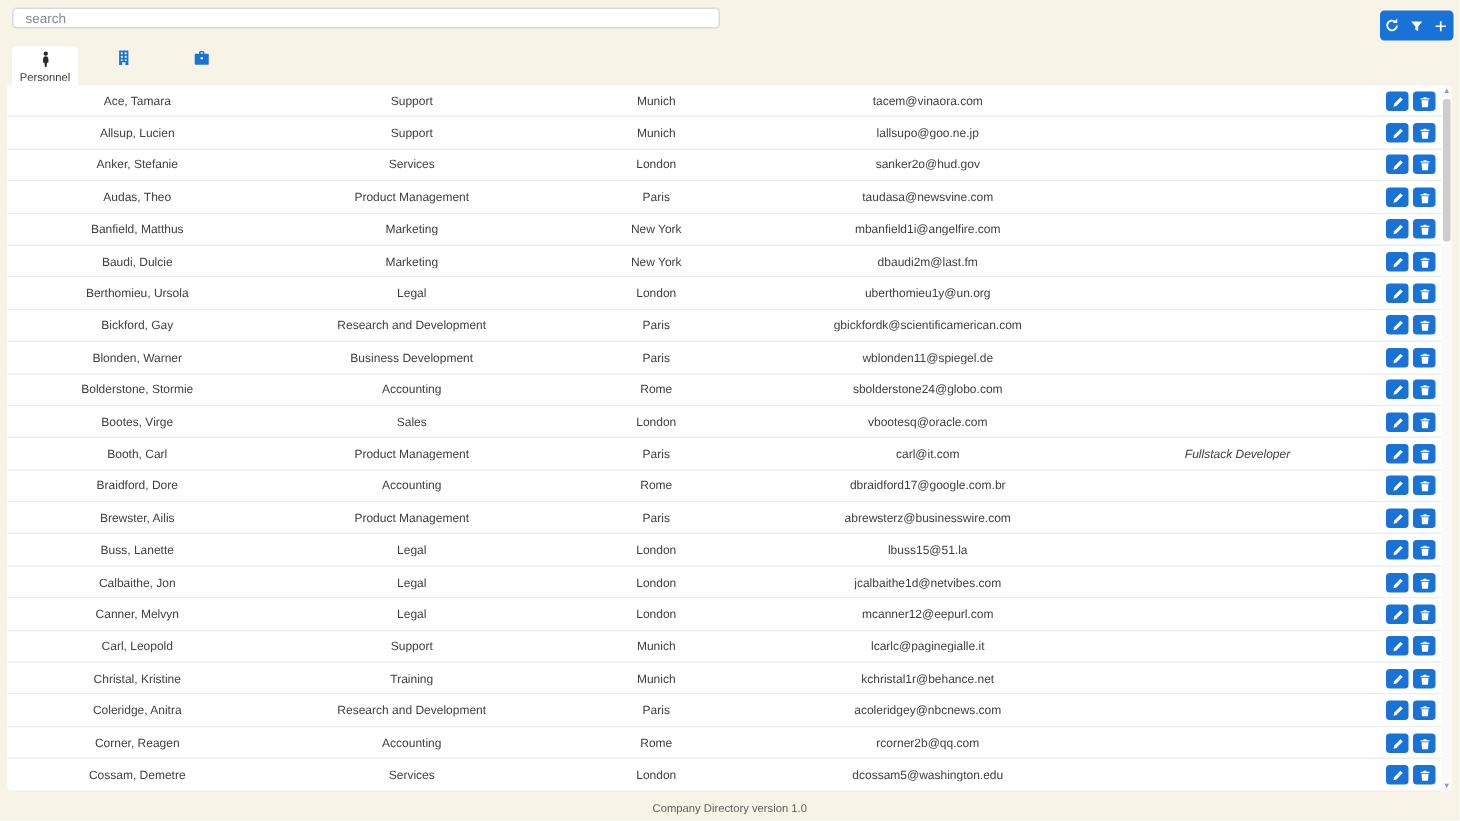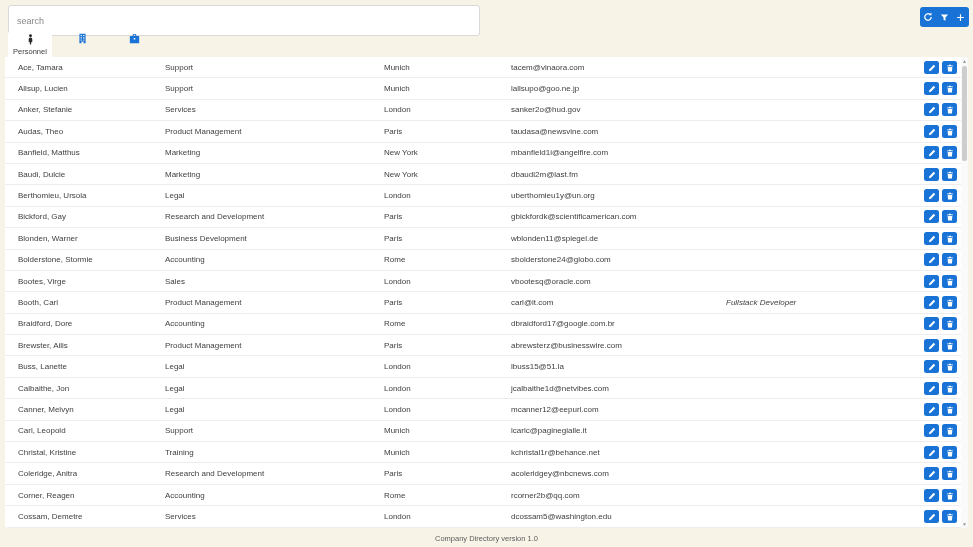--- a/index.html
+++ b/index.html
@@ -7,21 +7,21 @@
   body {
     font-family: "Liberation Sans", "DejaVu Sans", sans-serif;
     background: #f7f3e7;
     position: relative;
     overflow: hidden;
   }
 
   
   .search-input {
     position: absolute; left: 8px; top: 5px;
-    width: 472px; height: 31px;
+    width: 472px; height: 14px;
     border: 1px solid #d9d9d9; border-radius: 3px;
     background: #ffffff;
     font-family: "Liberation Sans", sans-serif;
     font-size: 9px; color: #444;
     padding: 0 8px; outline: none;
   }
   .search-input::placeholder { color: #8a8a8a; }
 
   .toolbar-group {
     position: absolute; left: 920px; top: 7px;
@@ -55,21 +55,21 @@
     width: 963px; height: 471px;
     background: #ffffff; border-radius: 0 4px 4px 4px;
     overflow: hidden;
   }
   .table-body { position: absolute; inset: 0 7px 0 0; }
   .row {
     height: 21.4px;
     display: flex; align-items: center;
     border-bottom: 1px solid #ededed;
     background: #ffffff;
-    font-size: 8px; color: #404040;
+    font-size: 8px; color: #404040; text-align: center;
   }
   .cell { overflow: hidden; white-space: nowrap; }
   .cell.name  { width: 160px; padding-left: 13px; }
   .cell.dept  { width: 219px; }
   .cell.city  { width: 107px; }
   .cell.email { width: 235px; padding-left: 20px; }
   .cell.title { flex: 1; font-style: italic; }
   .actions { display: flex; gap: 3px; padding-right: 4px; }
   .act-btn {
     width: 15px; height: 13px;

